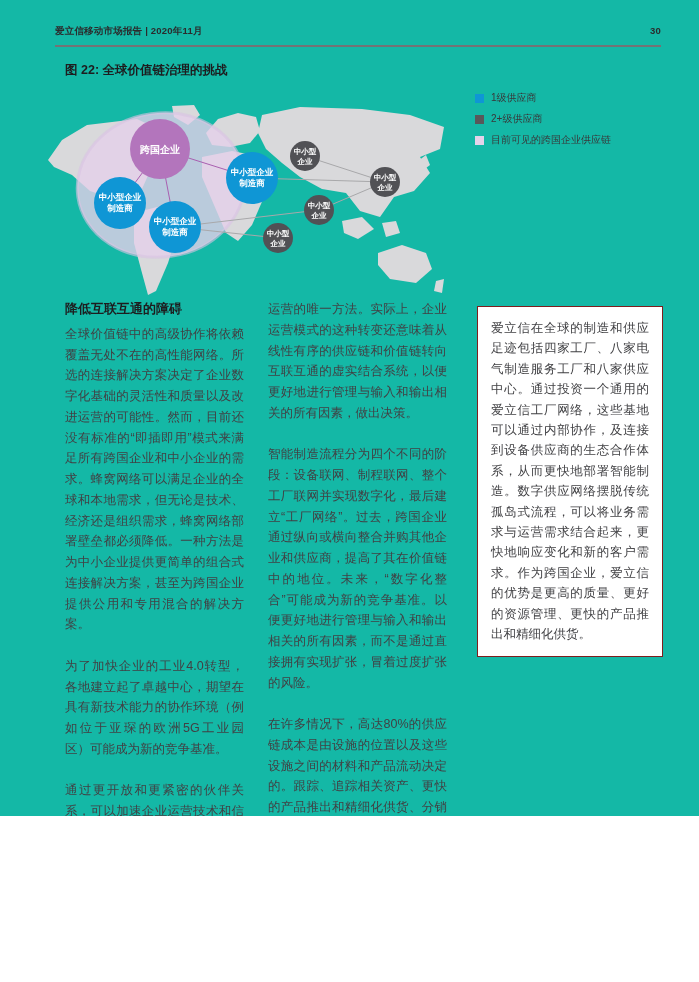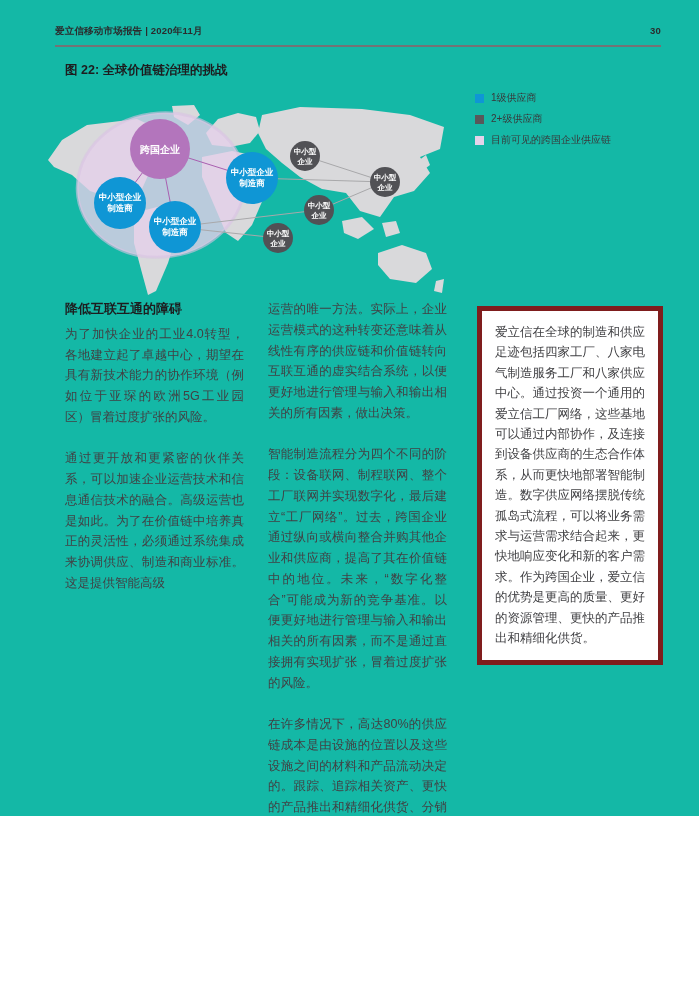--- a/index.html
+++ b/index.html
@@ -22,21 +22,21 @@
   .diagram svg{display:block;width:100%;height:100%;}
   .map path{fill:#d9d9db;}
   
   .col{position:absolute;top:299px;font-size:12.5px;line-height:20.75px;text-align:justify;text-justify:inter-ideograph;color:#414144;}
   .col1{left:65px;width:179px;}
   .col2{left:268px;width:179px;}
   .col p{margin:0 0 20.75px 0;}
   .col h2{margin:0 0 4px 0;font-size:13px;line-height:20.75px;font-weight:bold;color:#1d1d1f;}
   
   .sidebox{position:absolute;left:477px;top:306px;width:186px;box-sizing:border-box;
-    border:5px solid #7f1d1d;padding:11px 13px;background:#ffffff;}
+    border:1px solid #7f1d1d;padding:11px 13px;background:#ffffff;}
   .sidebox p{margin:0;font-size:12.5px;line-height:20.4px;text-align:justify;text-justify:inter-ideograph;color:#414144;}
   
   .footnote{position:absolute;left:65px;top:923px;font-size:8.5px;color:#3a3a3c;}
   .footnote sup{font-size:6px;margin-right:2px;}
 </style>
 </head>
 <body>
 
 <div class="page">
 
@@ -103,21 +103,22 @@
           <circle cx="277" cy="105" r="15" fill="#515155"></circle>
           <text x="277" text-anchor="middle" fill="#ffffff" font-size="7.5" font-weight="bold" font-family="&quot;Liberation Sans&quot;,&quot;DejaVu Sans&quot;,sans-serif"><tspan x="277" y="102.625">中小型</tspan><tspan x="277" y="112.625">企业</tspan></text>
           <circle cx="236" cy="133" r="15" fill="#515155"></circle>
           <text x="236" text-anchor="middle" fill="#ffffff" font-size="7.5" font-weight="bold" font-family="&quot;Liberation Sans&quot;,&quot;DejaVu Sans&quot;,sans-serif"><tspan x="236" y="130.625">中小型</tspan><tspan x="236" y="140.625">企业</tspan></text>
         </g>
     </svg>
   </div>
 
   <div class="col col1">
     <h2>降低互联互通的障碍</h2>
-    <p>为了加快企业的工业4.0转型，各地建立起了卓越中心，期望在具有新技术能力的协作环境（例如位于亚琛的欧洲5G工业园区）冒着过度扩张的风险。</p>
+    <p>全球价值链中的高级协作将依赖覆盖无处不在的高性能网络。所选的连接解决方案决定了企业数字化基础的灵活性和质量以及改进运营的可能性。然而，目前还没有标准的“即插即用”模式来满足所有跨国企业和中小企业的需求。蜂窝网络可以满足企业的全球和本地需求，但无论是技术、经济还是组织需求，蜂窝网络部署壁垒都必须降低。一种方法是为中小企业提供更简单的组合式连接解决方案，甚至为跨国企业提供公用和专用混合的解决方案。</p>
+    <p>为了加快企业的工业4.0转型，各地建立起了卓越中心，期望在具有新技术能力的协作环境（例如位于亚琛的欧洲5G工业园区）可能成为新的竞争基准。</p>
     <p>通过更开放和更紧密的伙伴关系，可以加速企业运营技术和信息通信技术的融合。高级运营也是如此。为了在价值链中培养真正的灵活性，必须通过系统集成来协调供应、制造和商业标准。这是提供智能高级</p>
   </div>
 
   <div class="col col2">
     <p>运营的唯一方法。实际上，企业运营模式的这种转变还意味着从线性有序的供应链和价值链转向互联互通的虚实结合系统，以便更好地进行管理与输入和输出相关的所有因素，做出决策。</p>
     <p>智能制造流程分为四个不同的阶段：设备联网、制程联网、整个工厂联网并实现数字化，最后建立“工厂网络”。过去，跨国企业通过纵向或横向整合并购其他企业和供应商，提高了其在价值链中的地位。未来，“数字化整合”可能成为新的竞争基准。以便更好地进行管理与输入和输出相关的所有因素，而不是通过直接拥有实现扩张，冒着过度扩张的风险。</p>
     <p>在许多情况下，高达80%的供应链成本是由设施的位置以及这些设施之间的材料和产品流动决定的。跟踪、追踪相关资产、更快的产品推出和精细化供货、分销商和买家动态图的能力，可以大大降低风险。因此，数字化供应网络具有竞争优势，尤其是在日益复杂的全球商业环境中。</p>
   </div>
 
   <div class="sidebox">

